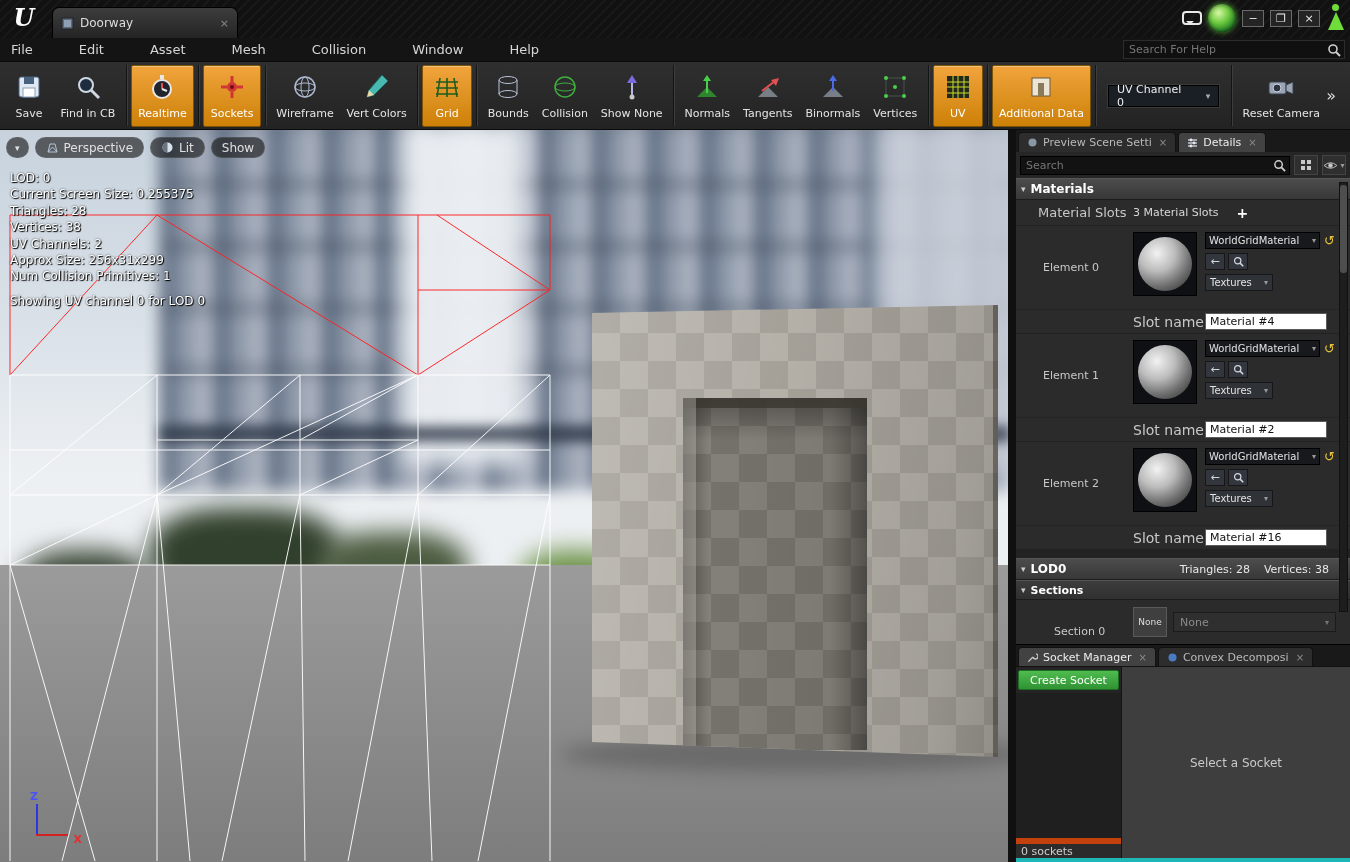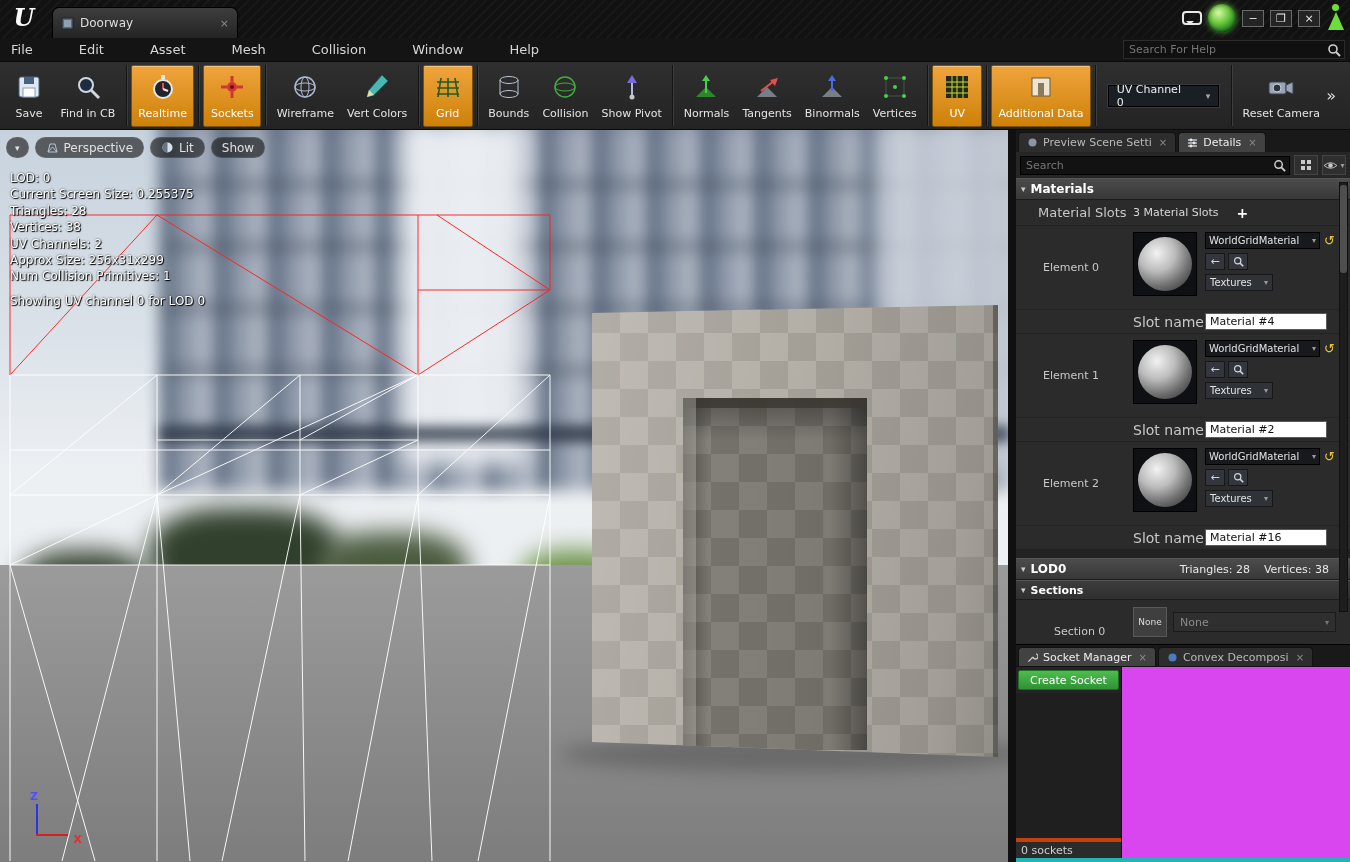--- a/index.html
+++ b/index.html
@@ -176,21 +176,21 @@
   .scrolltrack { position:absolute; right:2px; top:52px; width:9px; height:430px; background:#1d1d1d; border:1px solid #111; }
   .scrollthumb { position:absolute; left:0; top:2px; width:7px; height:88px; background:#4e4e4e; border-radius:3px; }
 
   
   .socketbody { flex:1; display:flex; border-top:1px solid #111; }
   .sockleft { width:106px; background:#242424; border-right:1px solid #141414; display:flex; flex-direction:column; }
   .createbtn { margin:3px 2px; height:20px; background:linear-gradient(#4fbc4f,#2f9233);
     border:1px solid #1d6e22; border-radius:2px; color:#fff; font-size:11px;
     display:flex; align-items:center; justify-content:center; }
   .socklist { flex:1; background:#1f1f1f; }
-  .sockcount { height:20px; background:#2b2b2b; border-top:4px solid #c2410c; font-size:11px; color:#cfcfcf;
+  .sockcount { height:20px; background:#2b2b2b; border-top:6px solid #c2410c; font-size:11px; color:#cfcfcf;
     display:flex; align-items:center; padding-left:5px; }
   .sockright { flex:1; background:#3e3e3e; display:flex; align-items:center; justify-content:center; }
   .sockright .msg { font-size:12px; color:#c9c9c9; }
   .tealbar { height:4px; background:#1fb6b6; }
 </style>
 </head>
 <body>
 
 <div class="titlebar">
   <div class="ue-logo">U</div>
@@ -312,21 +312,21 @@
           <ellipse cx="14" cy="14" rx="10" ry="4" fill="none" stroke="#3fae3f"></ellipse>
         </svg></span>
     <span class="tlabel">Collision</span>
   </div>
   <div class="tbtn">
     <span><svg width="28" height="28" viewBox="0 0 28 28">
           <line x1="14" y1="24" x2="14" y2="9" stroke="#b8b8e8" stroke-width="2"></line>
           <polygon points="14,2 9,10 19,10" fill="#7a6ae0"></polygon>
           <circle cx="14" cy="24" r="2.5" fill="#c8c8c8"></circle>
         </svg></span>
-    <span class="tlabel">Show Pivot</span>
+    <span class="tlabel">Show None</span>
   </div>
   <div class="tsep"></div>
   <div class="tbtn">
     <span><svg width="28" height="28" viewBox="0 0 28 28">
           <polygon points="4,24 24,24 14,14" fill="#2f8f2f" opacity="0.9"></polygon>
           <line x1="14" y1="20" x2="14" y2="6" stroke="#49d049" stroke-width="2"></line>
           <polygon points="14,2 10,8 18,8" fill="#49d049"></polygon>
         </svg></span>
     <span class="tlabel">Normals</span>
   </div>
@@ -681,20 +681,23 @@
         <span>Convex Decomposi</span>
         <span class="tabx">×</span>
       </div>
     </div>
     <div class="socketbody">
       <div class="sockleft">
         <div class="createbtn">Create Socket</div>
         <div class="socklist"></div>
         <div class="sockcount">0 sockets</div>
       </div>
+      <div class="sockright">
+        <span class="msg">Select a Socket</span>
+      </div>
     </div>
     <div class="tealbar"></div>
   </div>
 
   <div class="scrolltrack">
     <div class="scrollthumb"></div>
   </div>
 </div>
 
 </body></html>

